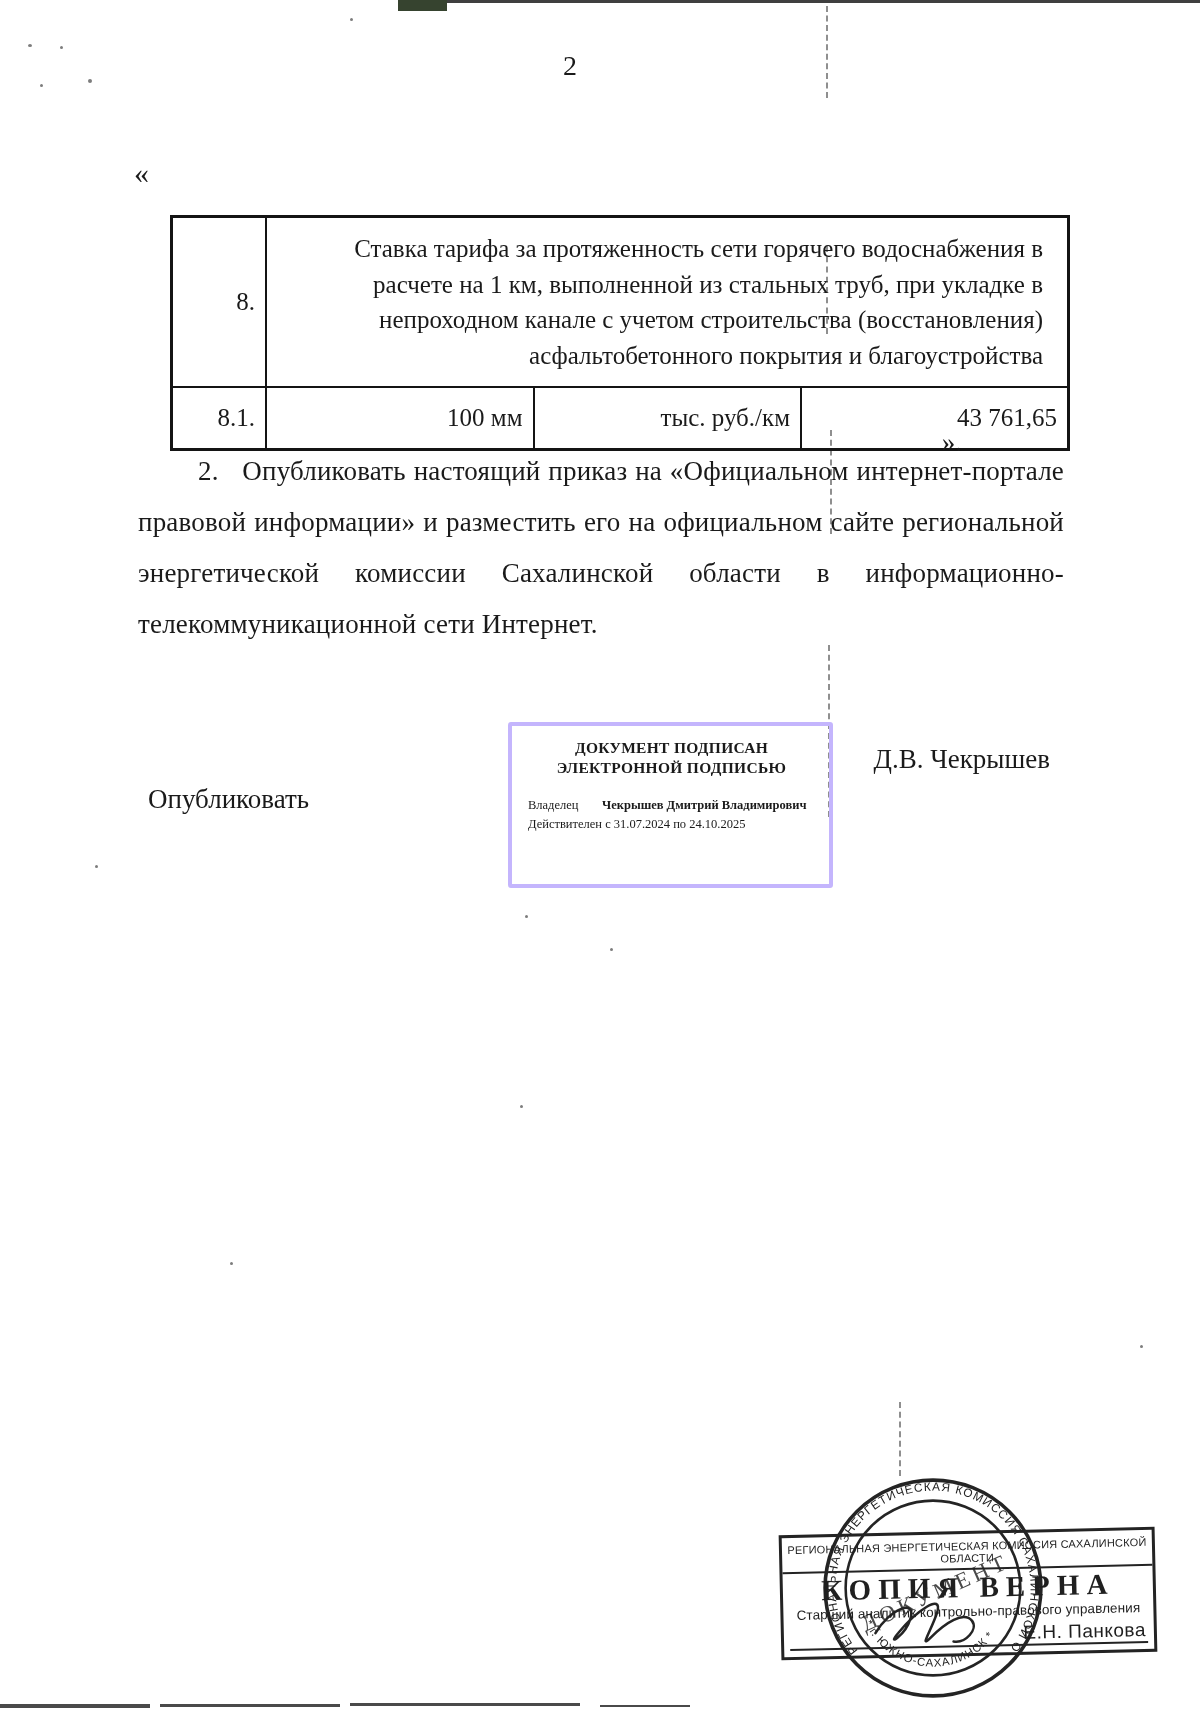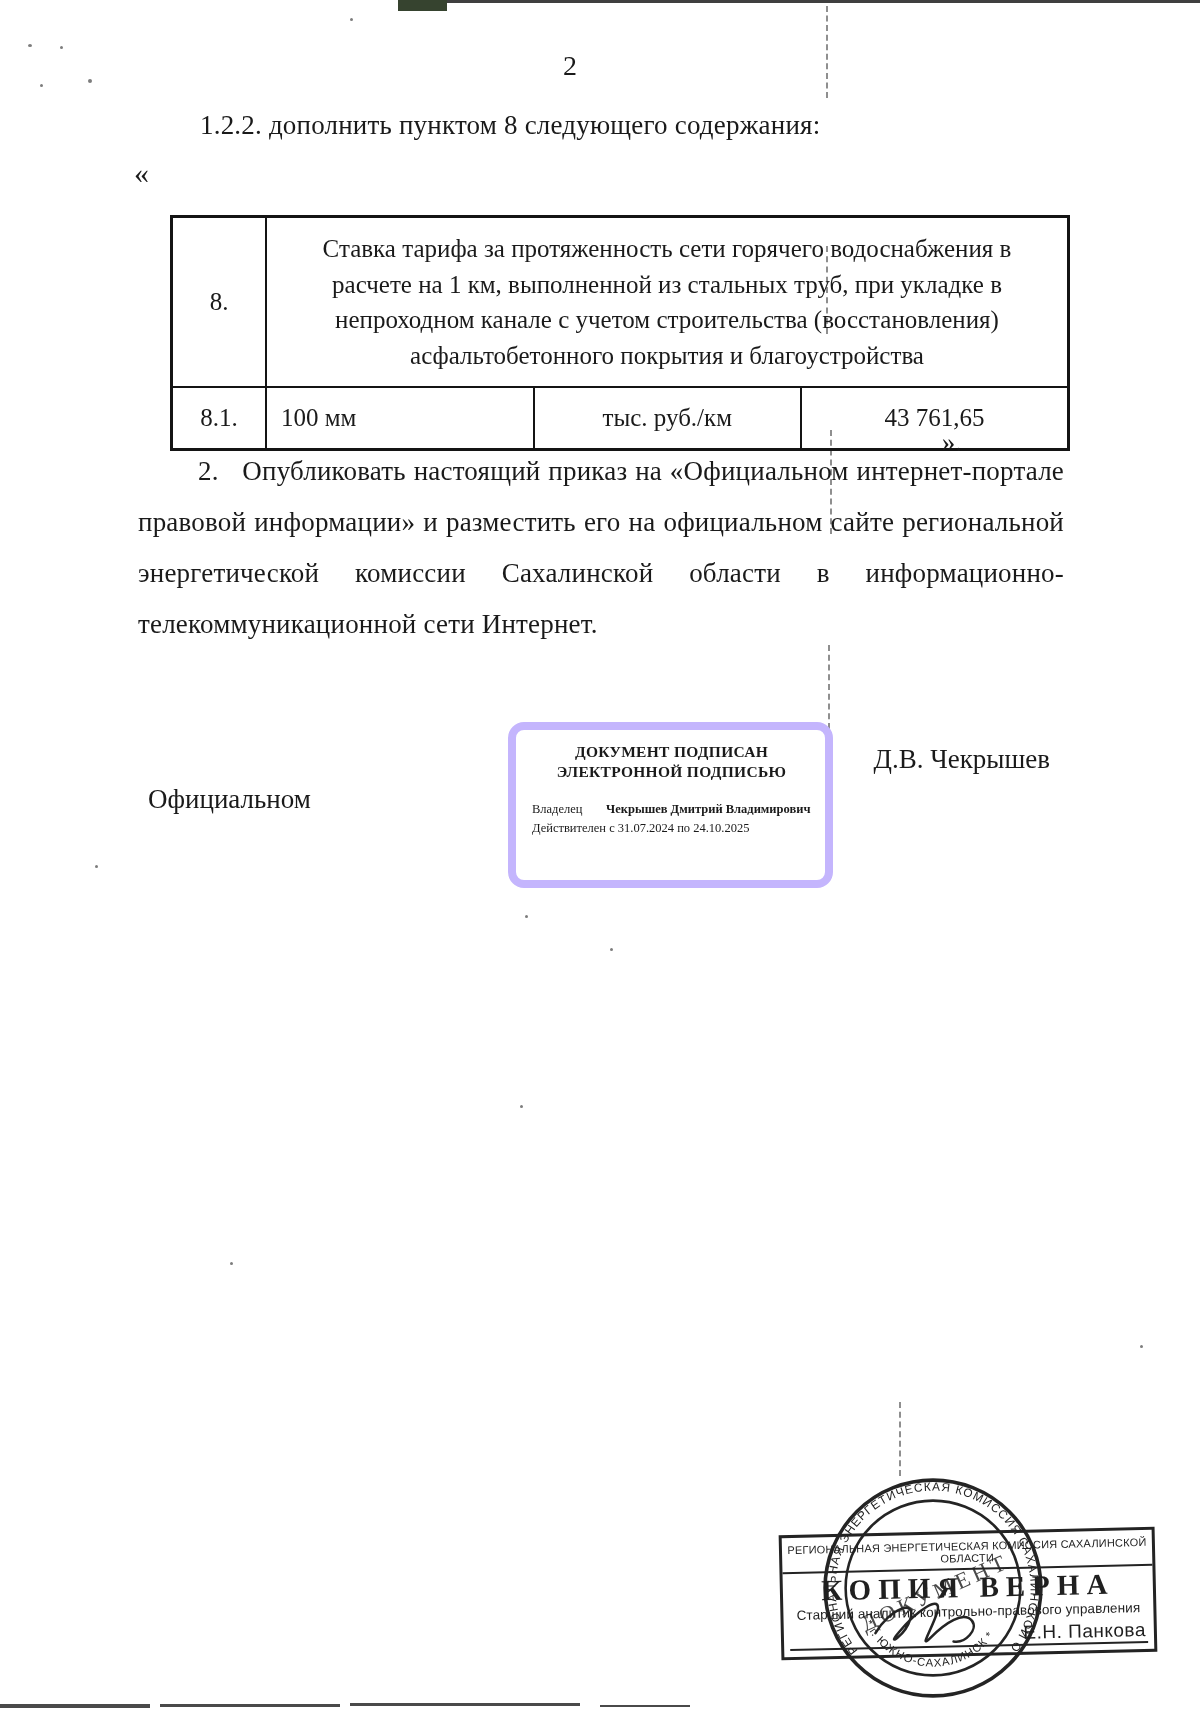--- a/index.html
+++ b/index.html
@@ -25,21 +25,21 @@
   .page-number{left:0;top:50px;width:1140px;text-align:center;font-size:28px;}
   .clause-intro{left:200px;top:110px;font-size:27px;letter-spacing:.2px;}
   .open-quote{left:134px;top:156px;font-size:30px;}
   .close-quote{left:170px;top:427px;width:900px;text-align:right;padding-right:108px;box-sizing:border-box;font-size:27px;}
 
   
   .tariff-table{left:170px;top:215px;width:900px;border-collapse:collapse;table-layout:fixed;}
   .tariff-table td{
     border:2px solid #141414;
     font-size:25px;line-height:1.42;
-    padding:6px 10px;vertical-align:middle;
+    padding:6px 10px;vertical-align:middle;text-align:right;
   }
   .tariff-table{border:3px solid #141414;}
   .col-num{width:72px;text-align:center;}
   .row8-desc{text-align:center;padding:10px 24px !important;}
   .row8 td{height:148px;}
   .row81 td{height:48px;}
   .cell-item{text-align:left;padding-left:14px !important;}
   .cell-unit{text-align:center;}
   .cell-value{text-align:center;}
 
@@ -47,21 +47,21 @@
   .paragraph-2{
     left:138px;top:446px;width:926px;
     font-size:27px;line-height:51px;
     text-align:justify;text-indent:60px;
     letter-spacing:.2px;
   }
 
   
   .esign{
     left:508px;top:722px;width:325px;height:166px;
-    border:8px solid #c4b5fd;border-radius:16px;
+    border:4px solid #c4b5fd;border-radius:3px;
     box-sizing:border-box;
     padding:12px 14px 8px 16px;
   }
   .esign-title{
     text-align:center;font-weight:bold;font-size:15.5px;line-height:1.3;
     letter-spacing:.3px;
   }
   .esign-row{display:flex;margin-top:20px;font-size:12.5px;line-height:1.25;}
   .esign-row.first{margin-top:13px;}
   .esign-label{flex:0 0 74px;}
@@ -123,21 +123,20 @@
   <div class="abs speck" style="left:520px;top:1105px;width:3px;height:3px;"></div>
   <div class="abs speck" style="left:230px;top:1262px;width:3px;height:3px;"></div>
   <div class="abs speck" style="left:1140px;top:1345px;width:3px;height:3px;"></div>
   <div class="abs bottom-seg" style="left:0;top:1704px;width:150px;height:4px;"></div>
   <div class="abs bottom-seg" style="left:160px;top:1704px;width:180px;height:3px;"></div>
   <div class="abs bottom-seg" style="left:350px;top:1703px;width:230px;height:3px;"></div>
   <div class="abs bottom-seg" style="left:600px;top:1705px;width:90px;height:2px;"></div>
 
   <div class="abs page-number">2</div>
 
-  <div class="abs clause-intro">1.2.2. дополнить пунктом 8 следующего содержания:</div>
 
   <div class="abs open-quote">«</div>
 
   <table class="abs tariff-table">
     <tbody>
         <tr class="row8">
       <td class="col-num">
         <span>8.</span>
       </td>
       <td class="row8-desc" colspan="3">
@@ -170,21 +169,21 @@
       <div>ДОКУМЕНТ ПОДПИСАН</div>
       <div>ЭЛЕКТРОННОЙ ПОДПИСЬЮ</div>
     </div>
     <div class="esign-row">
       <span class="esign-label">Владелец</span>
       <span class="esign-value esign-owner">Чекрышев Дмитрий Владимирович</span>
     </div>
     <div class="esign-validity">Действителен с 31.07.2024 по 24.10.2025</div>
   </div>
 
-  <div class="abs chairman-label">Официальном</div>
+  <div class="abs chairman-label">Опубликовать</div>
   <div class="abs chairman-name">Д.В. Чекрышев</div>
 
   <div class="abs copy-stamp">
 
     <svg class="seal-svg" viewBox="0 0 216 216">
       <defs>
         <path id="sealTopArc" d="M 35 169 A 95 95 0 1 1 181 169"></path>
         <path id="sealBotArc" d="M 40 138 A 73 73 0 0 0 176 138"></path>
       </defs>
       <circle cx="108" cy="108" r="105" fill="none" stroke="#242424" stroke-width="3.5"></circle>

